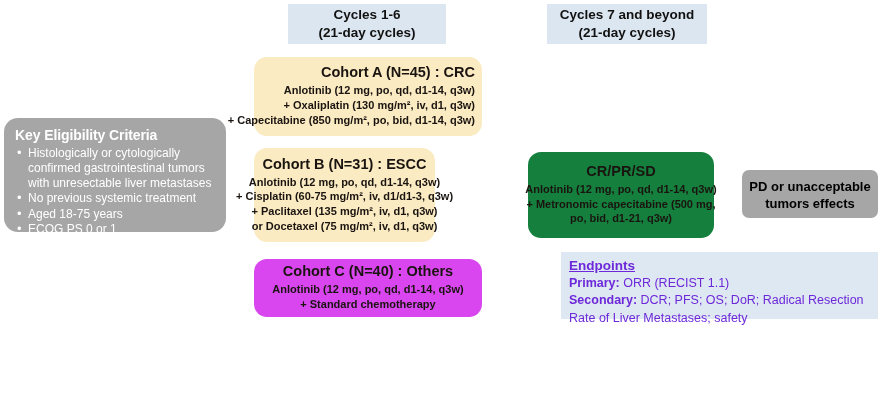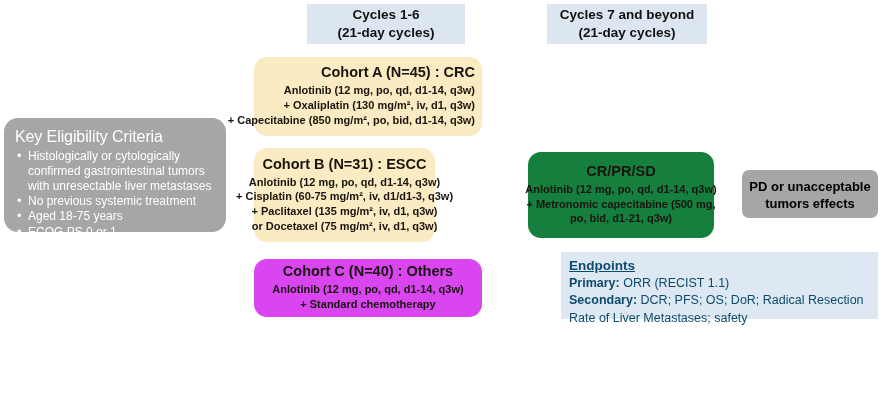--- a/index.html
+++ b/index.html
@@ -43,22 +43,22 @@
   
   .eligibility {
     background: #A6A6A6;
     border-radius: 14px;
     color: #FFFFFF;
     padding: 9px 10px 8px 11px;
     font-size: 12px;
     line-height: 1.24;
   }
   .eligibility-title {
-    font-weight: normal;
-    font-size: 16px;
+    font-weight: bold;
+    font-size: 14px;
     margin-bottom: 2px;
     letter-spacing: -0.1px;
   }
   .eligibility ul {
     margin: 0;
     padding: 0;
     list-style: none;
   }
   .eligibility li {
     position: relative;
@@ -114,36 +114,36 @@
     justify-content: center;
     padding: 5px 6px;
   }
 
   
   .endpoints {
     background: #DEE8F2;
     padding: 5px 4px 6px 8px;
     font-size: 12.5px;
     line-height: 1.42;
-    color: #0c4a6e;
+    color: #6d28d9;
   }
   .endpoints-title {
     font-weight: bold;
     text-decoration: underline;
     font-size: 13.5px;
     line-height: 1.3;
   }
   .endpoints .lbl { font-weight: bold; }
 </style>
 </head>
 <body>
 
 <div class="canvas">
 
-  <div class="box cycle-header" style="left:307px; top:4px; width:158px; height:40px;">
+  <div class="box cycle-header" style="left:288px; top:4px; width:158px; height:40px;">
     <span>Cycles 1-6</span>
     <span>(21-day cycles)</span>
   </div>
 
   <div class="box cycle-header" style="left:547px; top:4px; width:160px; height:40px;">
     <span>Cycles 7 and beyond</span>
     <span>(21-day cycles)</span>
   </div>
 
   <div class="box eligibility" style="left:4px; top:118px; width:222px; height:114px;">

